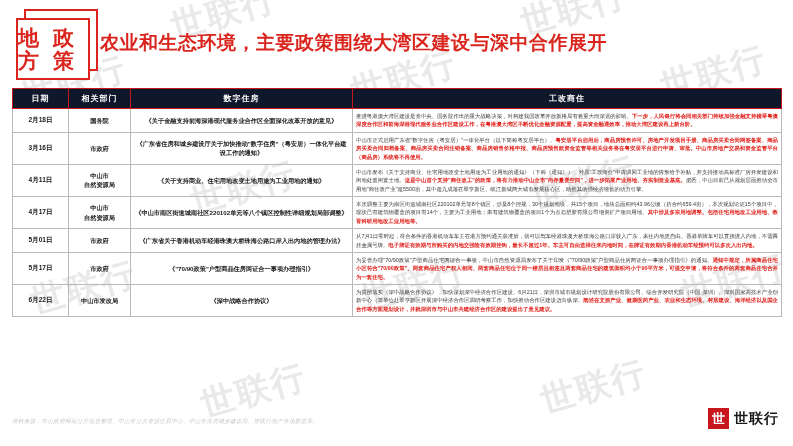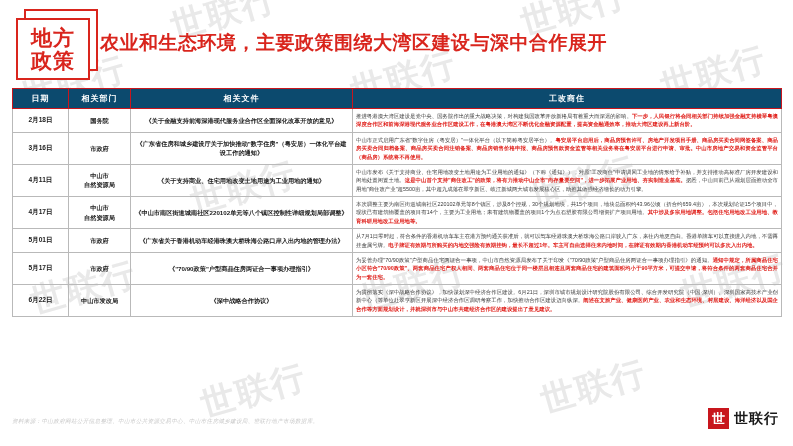--- a/index.html
+++ b/index.html
@@ -21,35 +21,35 @@
   .page{position:relative;z-index:2;width:793px;height:446px;}
   .header{position:absolute;left:0;top:0;width:793px;height:88px;}
   .badge-wrap{position:absolute;left:16px;top:9px;width:86px;height:72px;}
   .badge-back{
     position:absolute;left:8px;top:0px;width:74px;height:62px;
     border:2.5px solid #d9251d;background:#ffffff;box-sizing:border-box;
   }
   .badge-front{
     position:absolute;left:0px;top:9px;width:74px;height:62px;
     border:2.5px solid #d9251d;background:#ffffff;box-sizing:border-box;
-    display:flex;flex-direction:column;align-items:center;justify-content:center;
+    display:flex;flex-direction:row;align-items:center;justify-content:center;
   }
   .badge-front span{
     color:#d9251d;font-weight:700;font-size:21px;line-height:23px;letter-spacing:1px;
   }
   .title{
     position:absolute;left:100px;top:30px;
     color:#d9251d;font-size:19px;font-weight:700;letter-spacing:.5px;
     white-space:nowrap;
   }
   
   .tbl-wrap{position:absolute;left:12px;top:88px;width:769px;}
   table{border-collapse:collapse;width:769px;table-layout:fixed;}
   th{
-    background:#0c4a6e;color:#ffffff;font-size:8px;font-weight:700;
+    background:#0f172a;color:#ffffff;font-size:8px;font-weight:700;
     padding:4px 2px;border:1px solid #c8161d;text-align:center;letter-spacing:1px;
   }
   td{
     border:1px solid #b9b9b9;
     font-size:5.4px;line-height:1.55;
     padding:3px 3px;
     vertical-align:middle;
     color:#3a3a3a;
     word-break:break-all;
   }
@@ -110,21 +110,21 @@
       <colgroup>
         <col class="w-date">
           <col class="w-dept">
           <col class="w-file">
           <col class="w-points">
       </colgroup>
       <thead>
         <tr>
           <th>日期</th>
           <th>相关部门</th>
-          <th>相关文件</th>
+          <th>数字住房</th>
           <th>工改商住</th>
         </tr>
       </thead>
       <tbody>
           <tr>
             <td class="c-date">2月18日</td>
             <td class="c-dept">国务院</td>
             <td class="c-file">《关于金融支持前海深港现代服务业合作区全面深化改革开放的意见》</td>
             <td class="c-points"><span>推进粤港澳大湾区建设是党中央、国务院作出的重大战略决策，对构建我国改革开放新格局有着重大而深远的影响。</span><span class="hl">下一步，人民银行将会同相关部门持续加强金融支持横琴粤澳深度合作区和前海深港现代服务业合作区建设工作，在粤港澳大湾区不断优化金融资源配置，提高资金融通效率，推动大湾区建设再上新台阶。</span></td>
           </tr>

